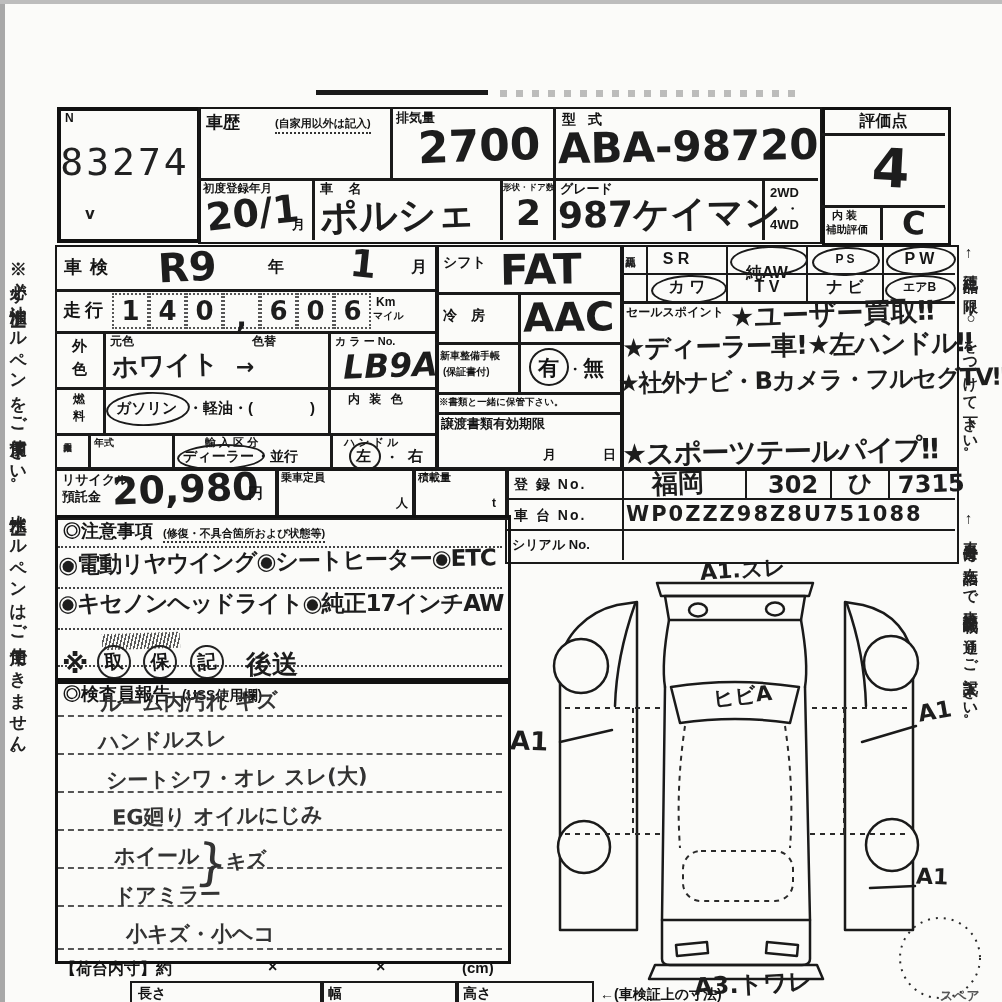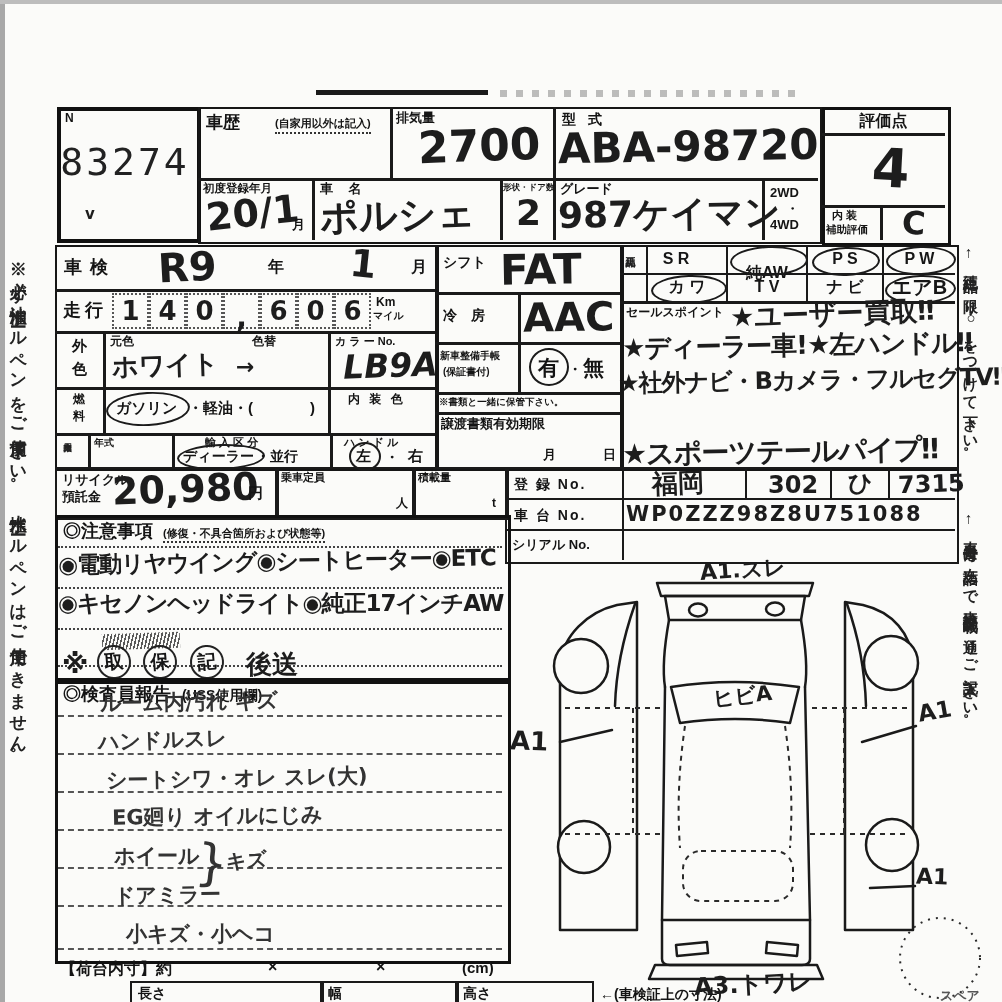--- a/index.html
+++ b/index.html
@@ -164,26 +164,26 @@
   <div class="a" style="left:620px;top:245px;width:335px;height:222px;border:2.5px solid #161616;"></div>
   <div class="ln" style="left:620px;top:273px;width:335px;height:2px;"></div>
   <div class="ln" style="left:620px;top:301px;width:335px;height:2.5px;"></div>
   <div class="ln" style="left:646px;top:245px;width:2px;height:56px;"></div>
   <div class="ln" style="left:726px;top:245px;width:2px;height:56px;"></div>
   <div class="ln" style="left:806px;top:245px;width:2px;height:56px;"></div>
   <div class="ln" style="left:882px;top:245px;width:2px;height:56px;"></div>
   <div class="vtxt" style="left:625px;top:249px;height:50px;font-size:10px;letter-spacing:0;text-orientation:upright;">純正品</div>
   <div class="cell" style="left:648px;top:245px;width:56px;height:28px;line-height:28px;font-size:16px;">S R</div>
   <div class="cell" style="left:728px;top:245px;width:78px;height:28px;line-height:28px;font-size:16px;margin-top:14px;">純AW</div>
-  <div class="cell" style="left:808px;top:245px;width:74px;height:28px;line-height:28px;font-size:16px;text-align:center;">P S</div>
+  <div class="cell" style="left:808px;top:245px;width:74px;height:28px;line-height:28px;font-size:12px;text-align:center;">P S</div>
   <div class="cell" style="left:884px;top:245px;width:71px;height:28px;line-height:28px;font-size:16px;">P W</div>
   <div class="cell" style="left:648px;top:273px;width:78px;height:28px;line-height:28px;font-size:16px;">カ ワ</div>
   <div class="cell" style="left:728px;top:273px;width:78px;height:28px;line-height:28px;font-size:16px;">T V</div>
   <div class="cell" style="left:808px;top:273px;width:74px;height:28px;line-height:28px;font-size:16px;">ナ ビ</div>
-  <div class="cell" style="left:884px;top:273px;width:71px;height:28px;line-height:28px;font-size:20px;">エアB</div>
+  <div class="cell" style="left:884px;top:273px;width:71px;height:28px;line-height:28px;font-size:12px;">エアB</div>
   <div class="oval" style="left:730px;top:246px;width:74px;height:26px;transform:rotate(-2deg);"></div>
   <div class="oval" style="left:812px;top:247px;width:64px;height:25px;transform:rotate(-2deg);"></div>
   <div class="oval" style="left:886px;top:246px;width:66px;height:25px;transform:rotate(-2deg);"></div>
   <div class="oval" style="left:651px;top:275px;width:72px;height:25px;transform:rotate(-2deg);"></div>
   <div class="oval" style="left:885px;top:275px;width:67px;height:25px;transform:rotate(-2deg);"></div>
 
   <div class="lbl" style="left:626px;top:306px;font-size:12px;">セールスポイント</div>
   <div class="hw" style="left:730px;top:300px;font-size:27px;transform:rotate(-2deg);">★ユーザー買取‼</div>
   <div class="hw" style="left:622px;top:332px;font-size:26px;letter-spacing:-1px;transform:rotate(-1deg);">★ディーラー車!★左ハンドル‼</div>
   <div class="hw" style="left:618px;top:368px;font-size:24px;letter-spacing:-1px;transform:rotate(-1deg);">★社外ナビ・Bカメラ・フルセグTV‼</div>

